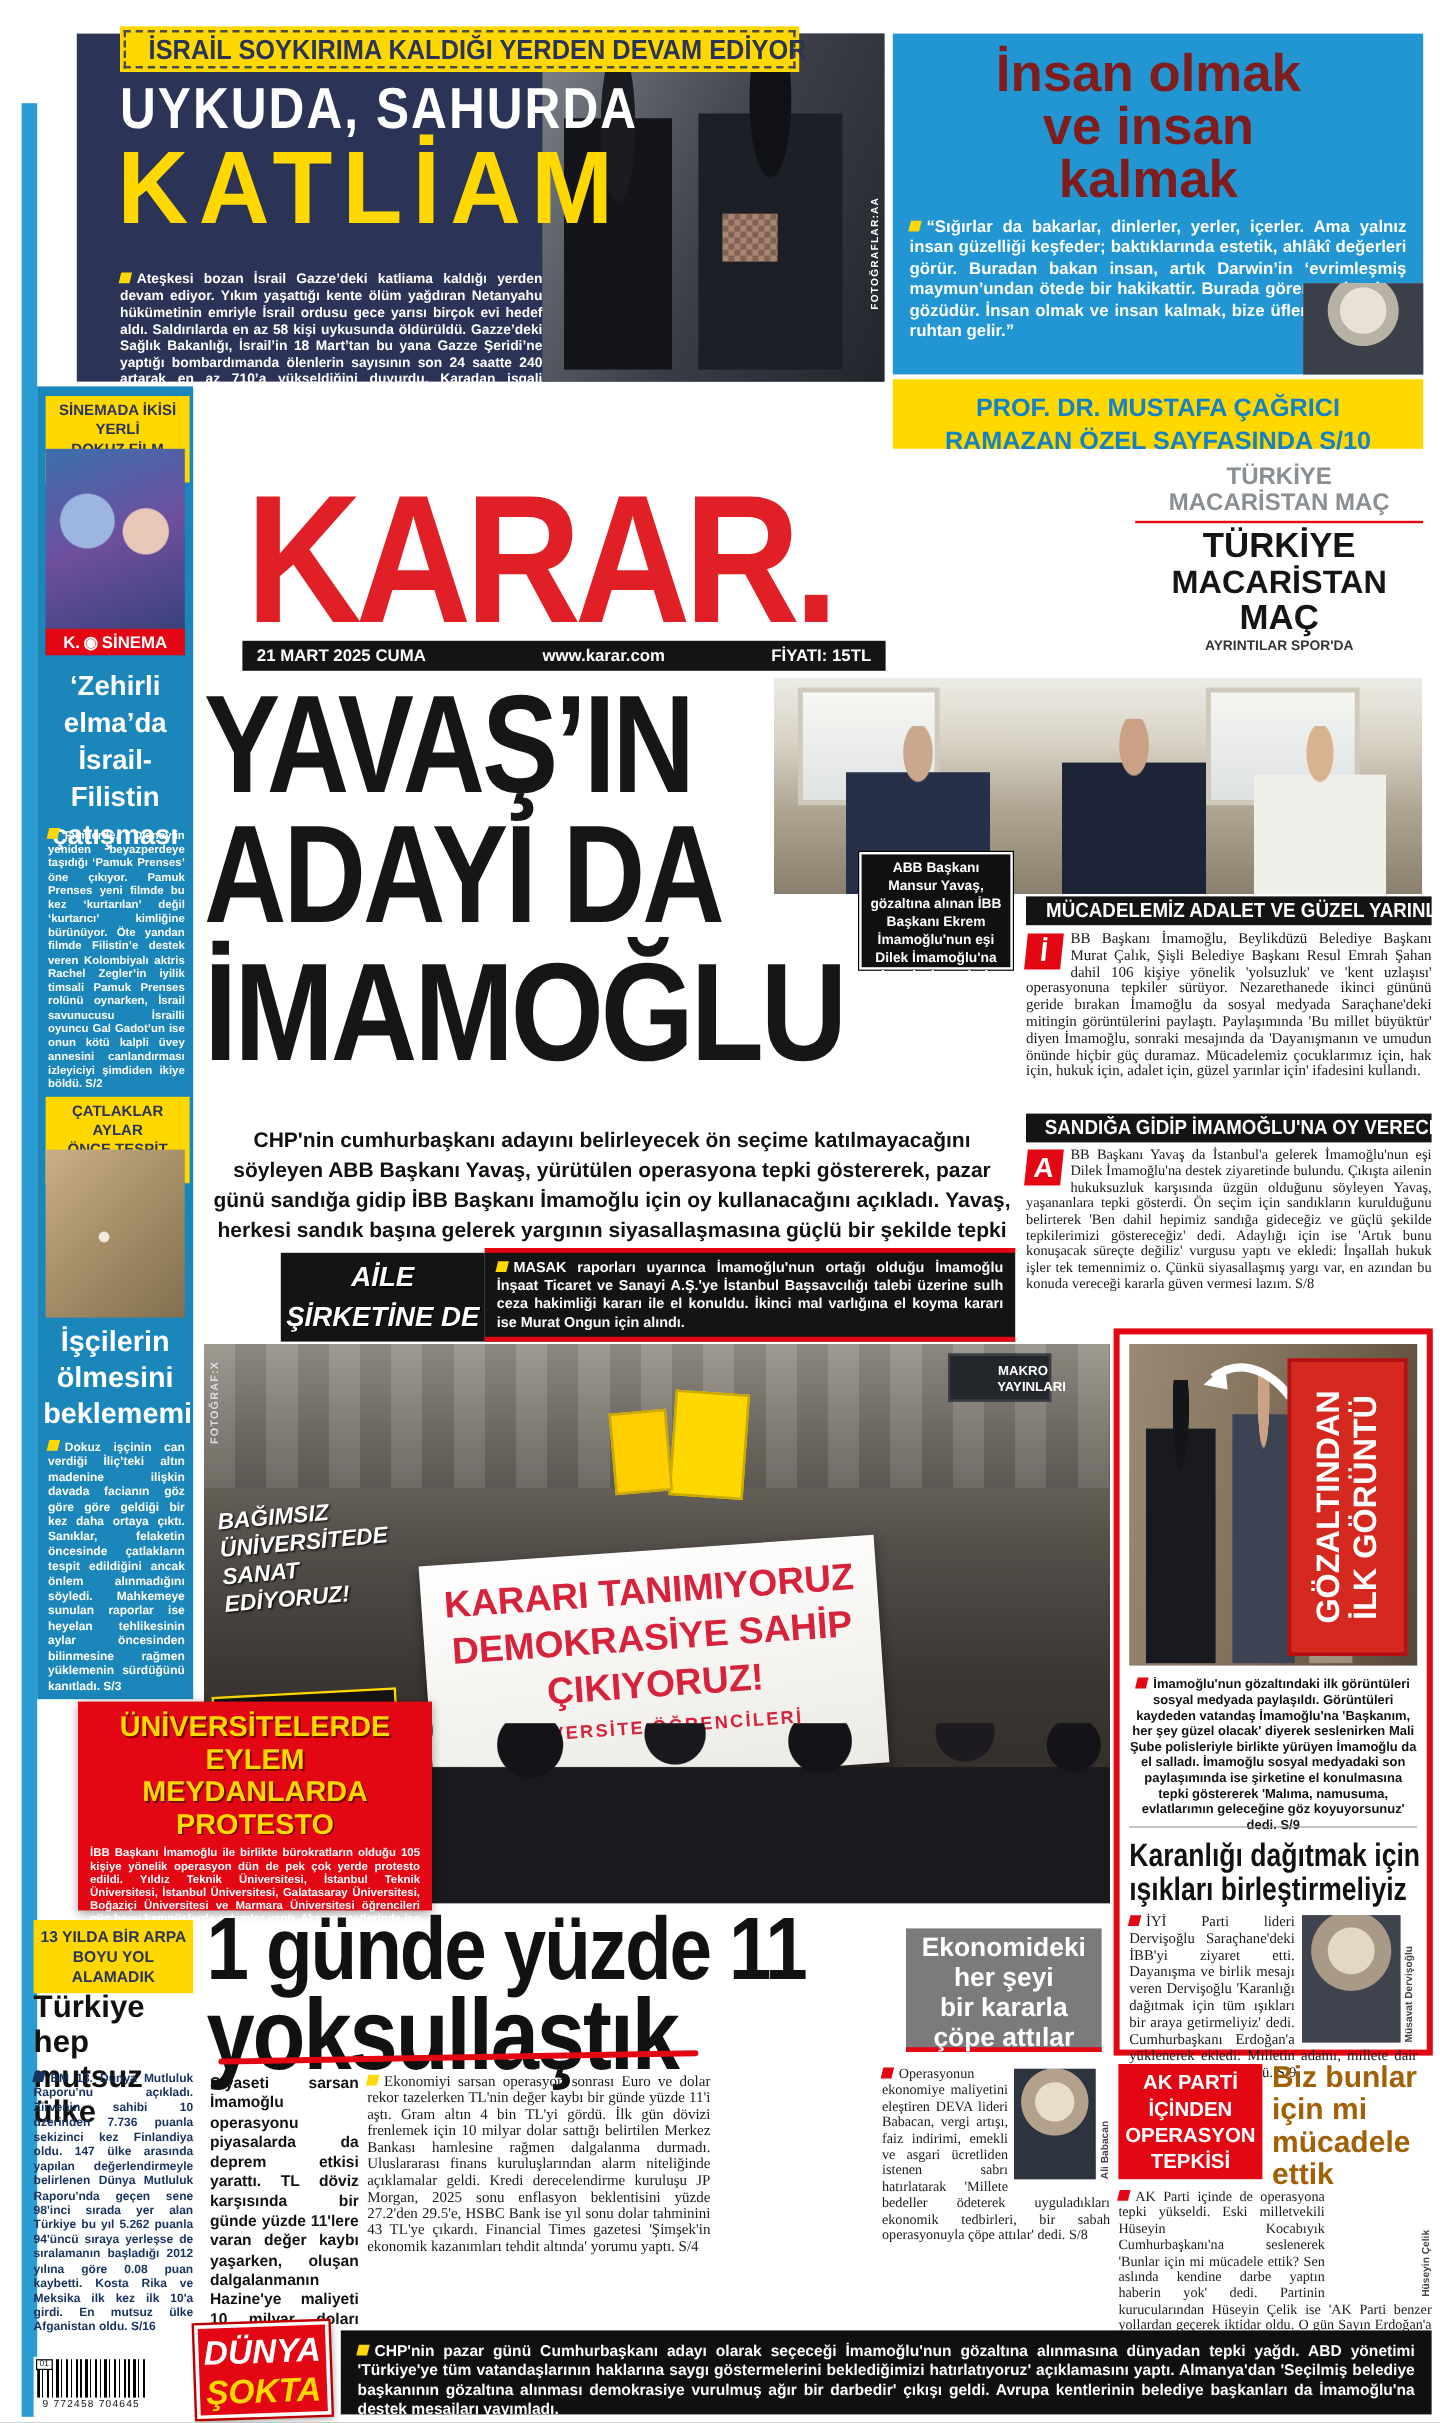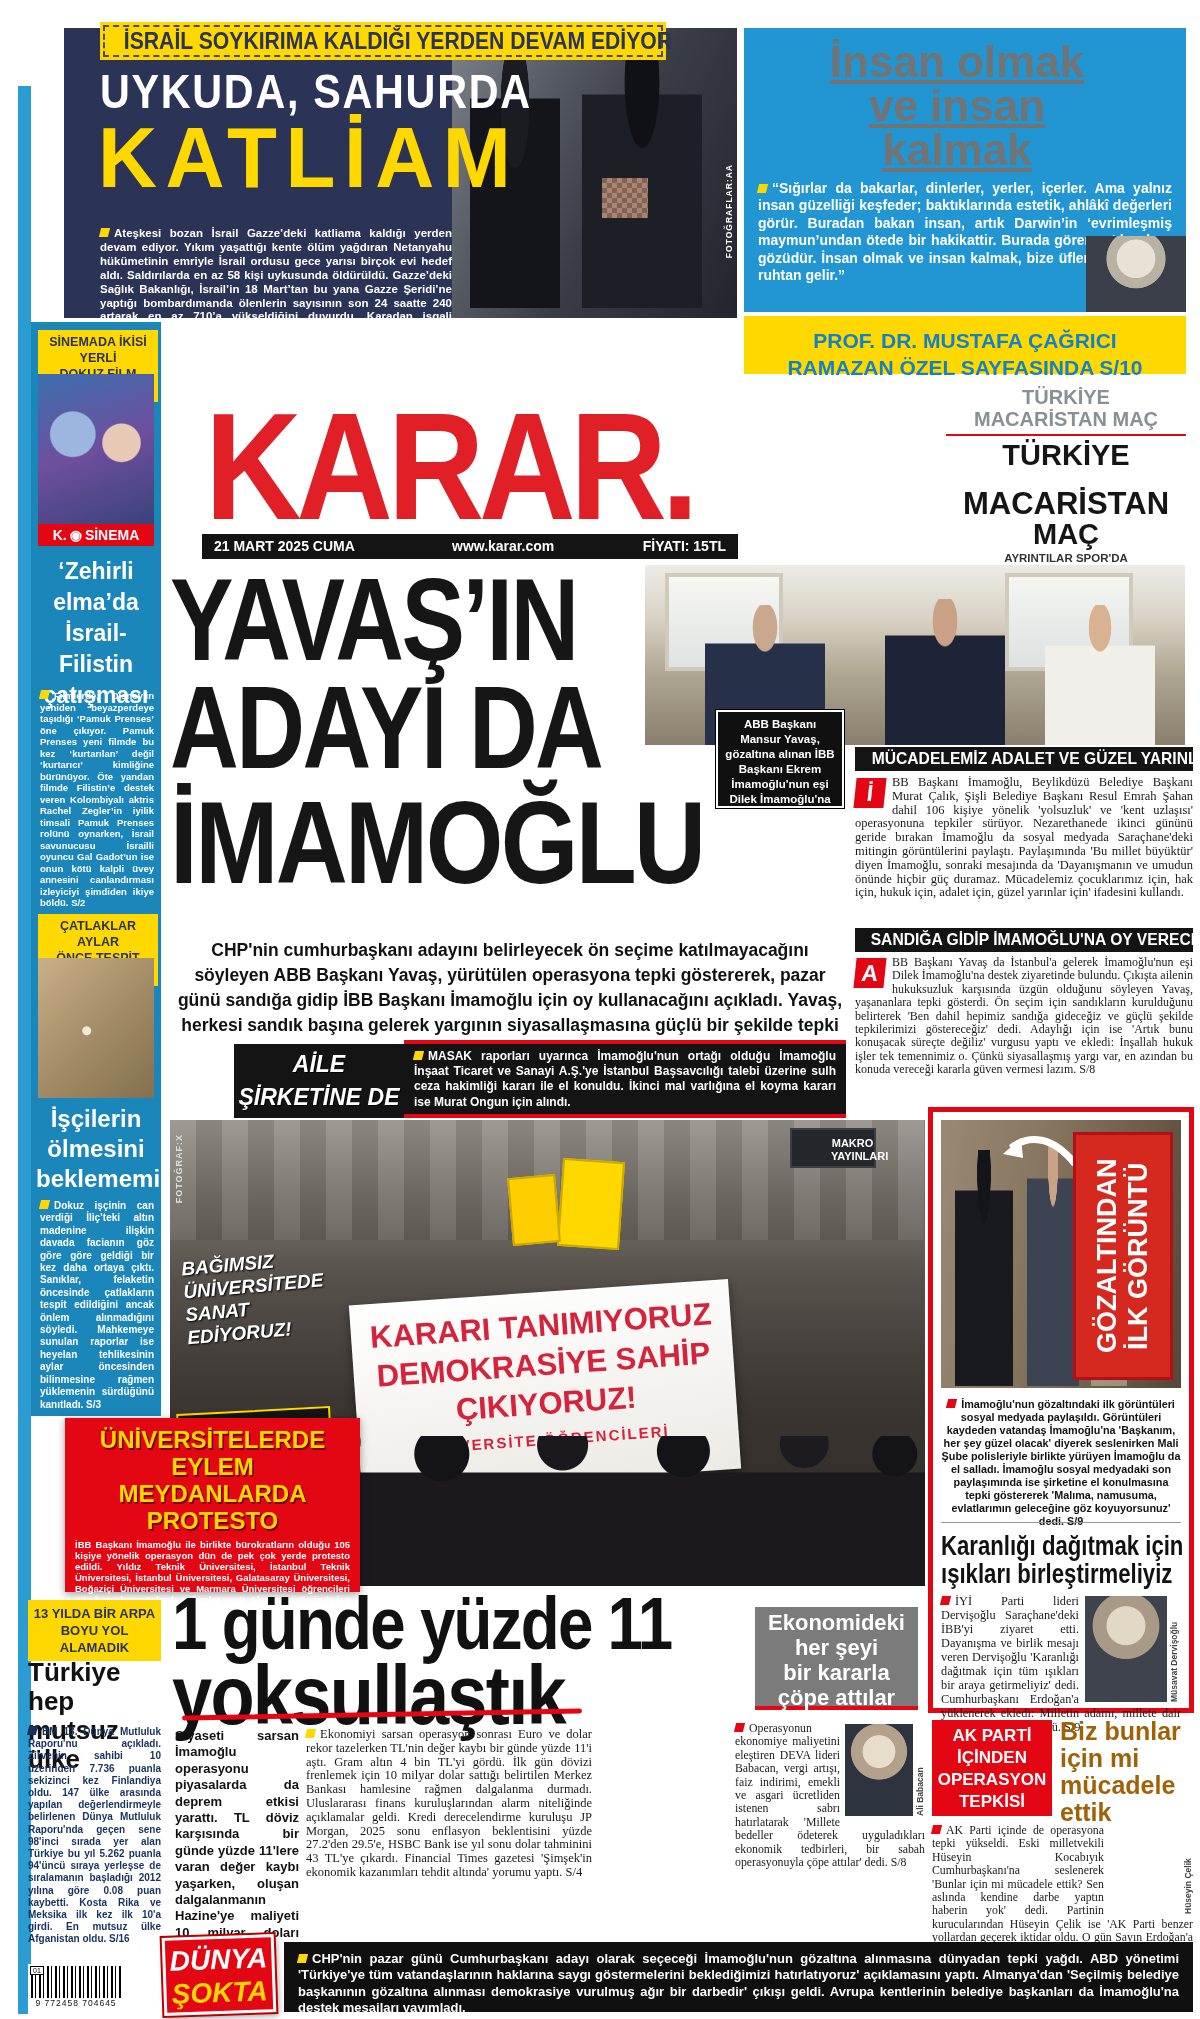--- a/index.html
+++ b/index.html
@@ -46,42 +46,42 @@
       <span class="cxc" style="transform:scaleX(.92);">İSRAİL SOYKIRIMA KALDIĞI YERDEN DEVAM EDİYOR</span>
   </div>
   <div class="abs" style="left:98px;top:108px;color:#ffd800;">
       <span class="cx" style="font-weight:800;font-size:86px;letter-spacing:9px;transform:scaleX(.95);">KATLİAM</span>
   </div>
   <div class="abs just" style="left:100px;top:194px;width:352px;height:118px;color:#fff;font-weight:700;font-size:11.5px;line-height:13.9px;margin-top:33px;">
       <span class="bullet by"></span><span>Ateşkesi bozan İsrail Gazze’deki katliama kaldığı yerden devam ediyor. Yıkım yaşattığı kente ölüm yağdıran Netanyahu hükümetinin emriyle İsrail ordusu gece yarısı birçok evi hedef aldı. Saldırılarda en az 58 kişi uykusunda öldürüldü. Gazze’deki Sağlık Bakanlığı, İsrail’in 18 Mart’tan bu yana Gazze Şeridi’ne yaptığı bombardımanda ölenlerin sayısının son 24 saatte 240 artarak en az 710’a yükseldiğini duyurdu. Karadan işgali genişleten Tel Aviv Gazze’nin kuzeyine yönelik ablukayı da yeniden uygulamaya koydu. S/6</span>
   </div>
 
   <div class="abs" style="left:744px;top:28px;width:442px;height:284px;background:#2196d3;"></div>
-  <div class="abs ctr" style="left:744px;top:40px;width:426px;color:#737373;font-weight:800;text-decoration:underline;">
+  <div class="abs ctr" style="left:744px;top:40px;width:426px;color:#7f1d1d;font-weight:800;">
       <div style="font-size:44px;line-height:44px;">İnsan olmak</div>
       <div style="font-size:44px;line-height:44px;">ve insan</div>
       <div style="font-size:44px;line-height:44px;">kalmak</div>
   </div>
   <div class="abs just" style="left:758px;top:180px;width:414px;height:126px;color:#fff;font-weight:700;font-size:14px;line-height:17.4px;">
       <span class="bullet by"></span><span>“Sığırlar da bakarlar, dinlerler, yerler, içerler. Ama yalnız insan güzelliği keşfeder; baktıklarında estetik, ahlâkî değerleri görür. Buradan bakan insan, artık Darwin’in ‘evrimleşmiş maymun’undan ötede bir hakikattir. Burada gören artık ruhun gözüdür. İnsan olmak ve insan kalmak, bize üflenmiş olan bu ruhtan gelir.”</span>
   </div>
   <div class="ph" style="left:1086px;top:236px;width:100px;height:76px;
               background:radial-gradient(circle at 50% 30%,#e8e2d6 0 26%,#b8b2a4 27% 40%,#3a3f4a 41%),linear-gradient(180deg,#cfd4da,#8a8f98);"></div>
 
   <div class="abs ctr" style="left:744px;top:316px;width:442px;height:58px;background:#ffd800;color:#1581c5;font-weight:800;font-size:21px;line-height:27px;padding-top:11px;box-sizing:border-box;">
       <div>PROF. DR. MUSTAFA ÇAĞRICI</div>
       <div>RAMAZAN ÖZEL SAYFASINDA S/10</div>
   </div>
 
   <div class="abs ctr" style="left:940px;top:386px;width:252px;">
       <div style="color:#8a8f94;font-weight:700;font-size:20px;line-height:22px;">TÜRKİYE</div>
       <div style="color:#8a8f94;font-weight:700;font-size:20px;line-height:22px;">MACARİSTAN MAÇ</div>
       <div style="height:2px;background:#e30613;margin:4px 6px;"></div>
       <div style="color:#151515;font-weight:800;font-size:29px;line-height:30px;">TÜRKİYE</div>
-      <div style="color:#151515;font-weight:800;font-size:31px;line-height:30px;margin-top:19px;">MACARİSTAN</div>
+      <div style="color:#151515;font-weight:800;font-size:27px;line-height:30px;">MACARİSTAN</div>
       <div style="color:#151515;font-weight:800;font-size:29px;line-height:30px;">MAÇ</div>
       <div style="color:#333;font-weight:800;font-size:11.5px;margin-top:3px;">AYRINTILAR SPOR'DA</div>
   </div>
 
   <div class="abs" style="left:31px;top:322px;width:130px;height:1094px;background:#1b86ba;"></div>
   <div class="abs ctr" style="left:38px;top:330px;width:116px;background:#ffd800;color:#2b3357;font-weight:800;font-size:12.5px;line-height:16px;padding:4px 2px;">
       <div>SİNEMADA İKİSİ YERLİ</div>
       <div>DOKUZ FİLM VİZYONDA</div>
   </div>
   <div class="ph" style="left:38px;top:374px;width:116px;height:172px;

